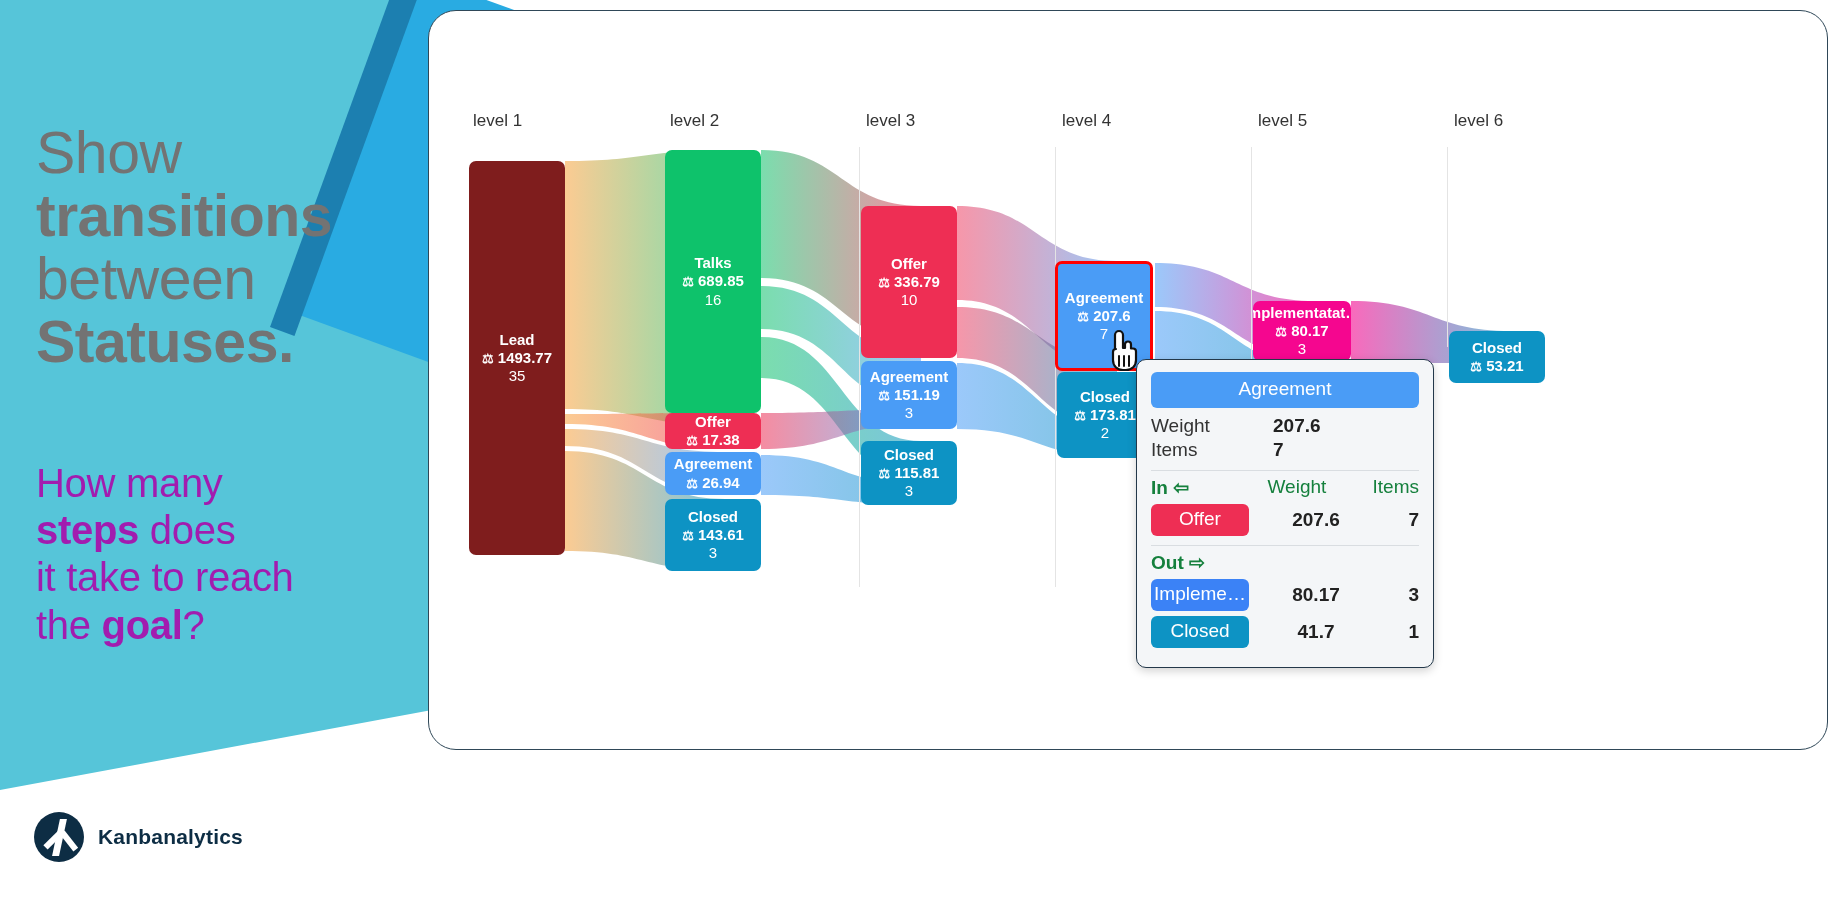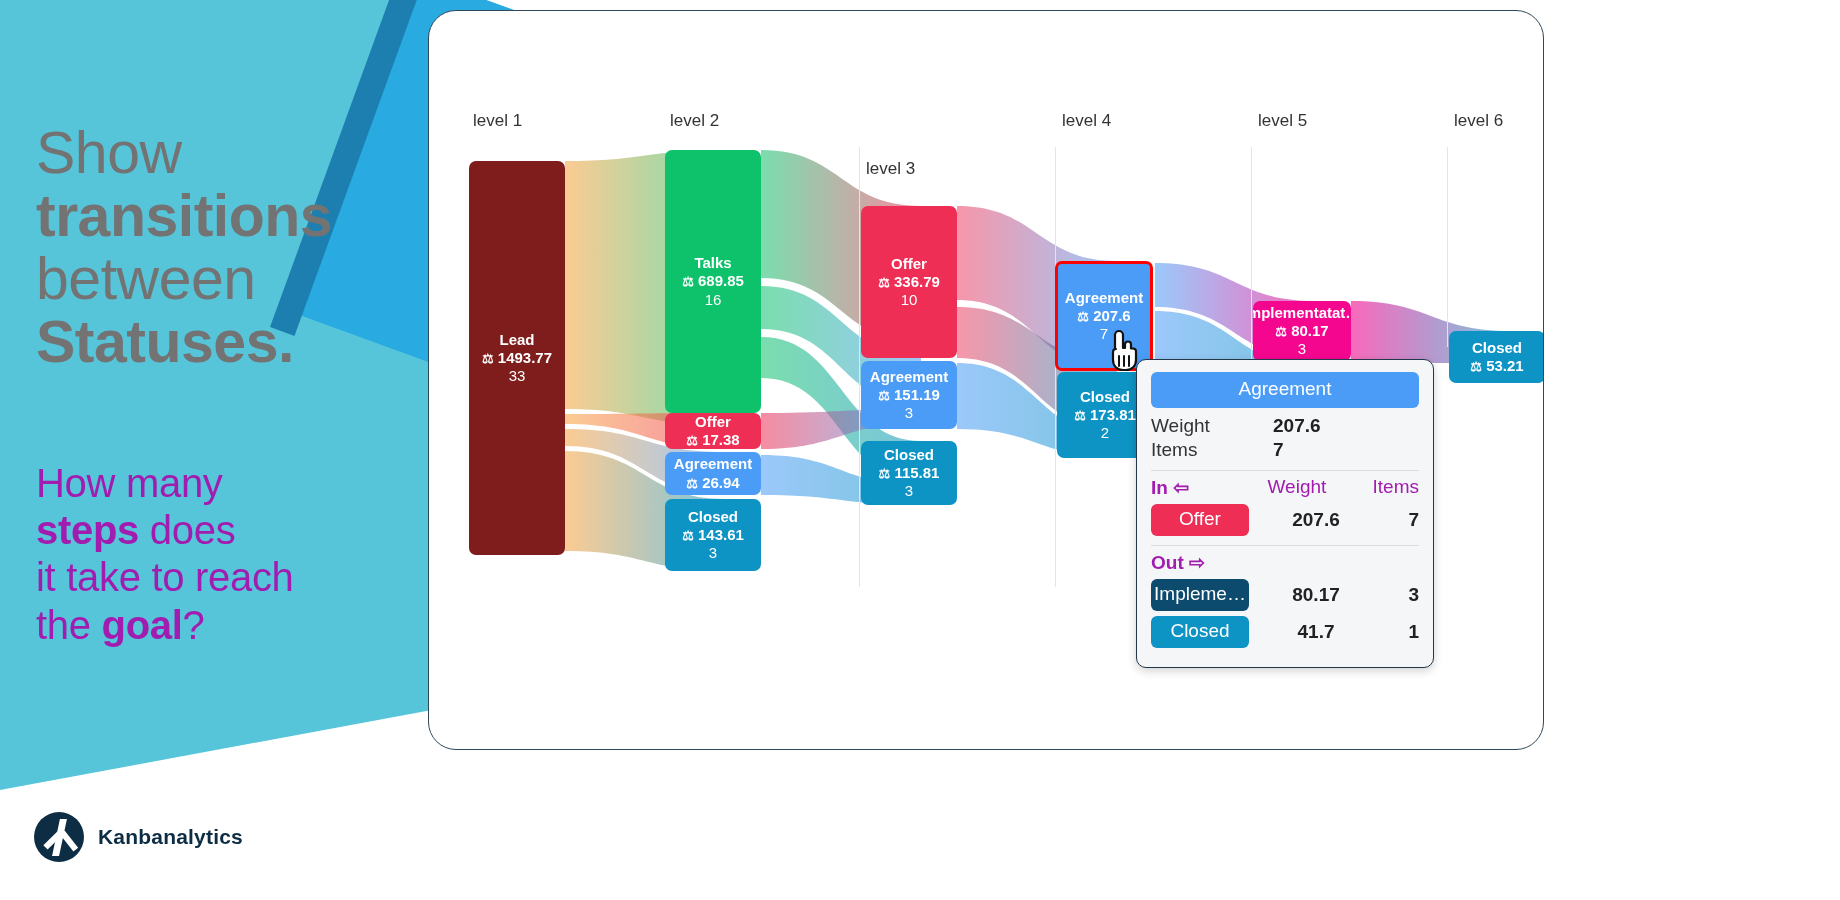--- a/index.html
+++ b/index.html
@@ -86,21 +86,21 @@
     transform: rotate(52deg);
   }
   .brand-name {
     font-size: 21px; font-weight: 700; color: #0d2d44; letter-spacing: 0.2px;
   }
 
   
   .card {
     position: absolute;
     left: 428px; top: 10px;
-    width: 1116px; height: 740px;
+    width: 1400px; height: 740px;
     background: #ffffff;
     border: 1px solid #2f4858;
     border-radius: 28px;
     overflow: hidden;
   }
 
   
   .sankey { position: absolute; inset: 0; }
   .level-label {
     position: absolute;
@@ -158,21 +158,21 @@
     border-radius: 6px;
     font-size: 19px;
     padding: 6px 0 8px 0;
     margin-bottom: 7px;
   }
   .tt-kv { display: flex; font-size: 19px; color: #333; margin: 2px 0; }
   .tt-kv .k { width: 122px; }
   .tt-kv .v { font-weight: 700; color: #222; }
   .tt-sep { height: 1px; background: #d9dde1; margin: 9px 0 5px 0; }
   .tt-head {
-    display: flex; font-size: 19px; color: #a21caf; margin-bottom: 5px;
+    display: flex; font-size: 19px; color: #15803d; margin-bottom: 5px;
   }
   .tt-head .dir { width: 122px; font-weight: 700; }
   .tt-head .w { width: 110px; text-align: left; }
   .tt-head .i { flex: 1; text-align: right; }
   .tt-row { display: flex; align-items: center; margin: 5px 0; }
   .tt-chip {
     width: 98px; text-align: center; color: #fff;
     border-radius: 6px; font-size: 19px; padding: 4px 0 6px 0;
     white-space: nowrap; overflow: hidden;
   }
@@ -319,32 +319,32 @@
         <path d="M922,290 C1002,290 1002,320 1082,320 L1082,352 C1002,352 1002,352 922,352 Z" fill="url(#g-impl-closed)"></path>
       </svg>
 
       <div class="level-rule" style="left:430px; top:136px; height:440px;"></div>
       <div class="level-rule" style="left:626px; top:136px; height:440px;"></div>
       <div class="level-rule" style="left:822px; top:136px; height:230px;"></div>
       <div class="level-rule" style="left:1018px; top:136px; height:200px;"></div>
 
       <div class="level-label" style="left:44px; top:100px;">level 1</div>
       <div class="level-label" style="left:241px; top:100px;">level 2</div>
-      <div class="level-label" style="left:437px; top:100px;margin-top:48px;">level 3</div>
+      <div class="level-label" style="left:437px; top:100px;">level 3</div>
       <div class="level-label" style="left:633px; top:100px;">level 4</div>
       <div class="level-label" style="left:829px; top:100px;">level 5</div>
       <div class="level-label" style="left:1025px; top:100px;">level 6</div>
 
       <div class="node" style="left:40px; top:150px; width:96px; height:394px; background:#7f1d1d;">
         <div class="n-name">Lead</div>
         <div class="n-weight">
           <span class="scale-ico">⚖</span>
           <span>1493.77</span>
         </div>
-        <div class="n-items">33</div>
+        <div class="n-items">35</div>
       </div>
 
       <div class="node" style="left:236px; top:139px; width:96px; height:263px; background:#0ec26b;">
         <div class="n-name">Talks</div>
         <div class="n-weight">
           <span class="scale-ico">⚖</span>
           <span>689.85</span>
         </div>
         <div class="n-items">16</div>
       </div>
@@ -479,21 +479,21 @@
     <div class="tt-sep"></div>
 
     <div class="tt-head">
       <div class="dir">
         <span>Out</span>
         <span>⇨</span>
       </div>
     </div>
 
     <div class="tt-row">
-      <div class="tt-chip" style="background:#0c4a6e;">Impleme…</div>
+      <div class="tt-chip" style="background:#3b82f6;">Impleme…</div>
       <div class="w">80.17</div>
       <div class="i">3</div>
     </div>
 
     <div class="tt-row">
       <div class="tt-chip" style="background:#0d93c4;">Closed</div>
       <div class="w">41.7</div>
       <div class="i">1</div>
     </div>
   </div>

